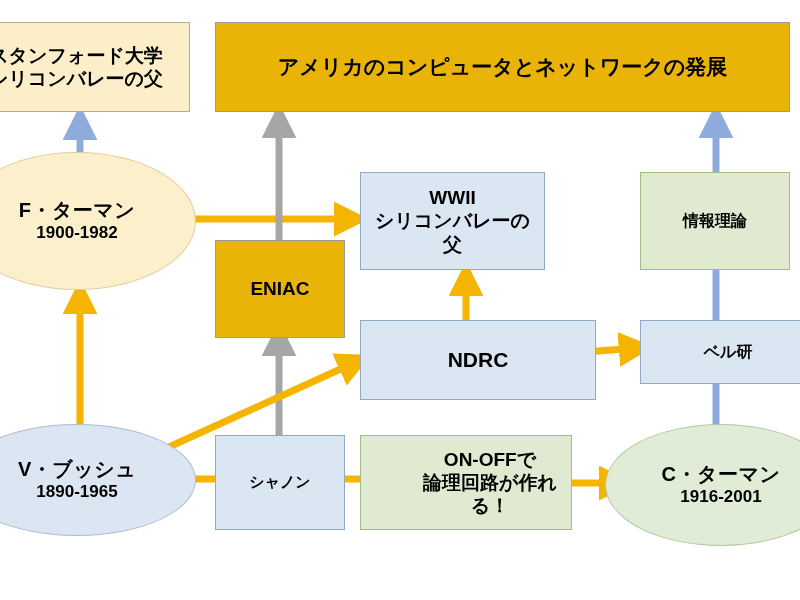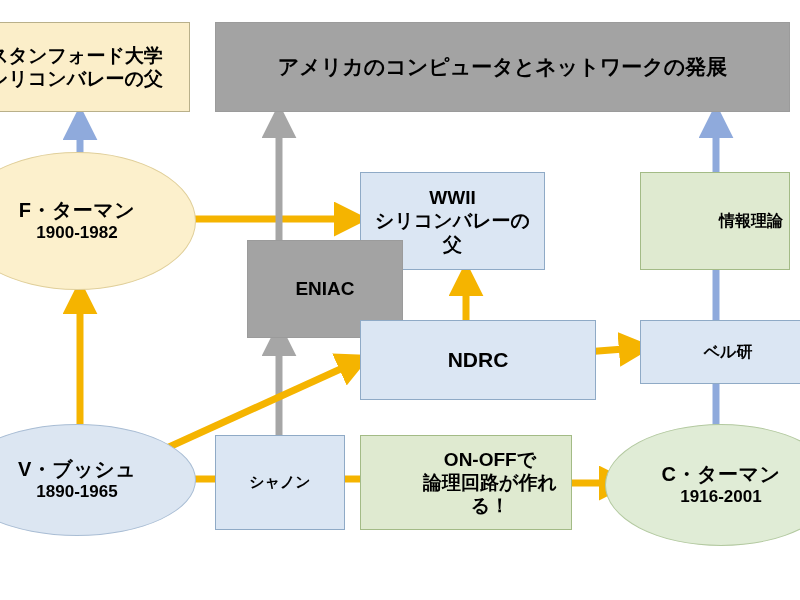--- a/index.html
+++ b/index.html
@@ -29,21 +29,21 @@
   .node .lbl {
     display: block;
     width: 100%;
     padding: 0 6px;
     box-sizing: border-box;
   }
   .rect { border: 1px solid #9aa7b4; }
   .ellipse { border-radius: 50%; }
 
   
-  .fill-peach   { background: #a3a3a3; border-color: #9b9b9b; }
+  .fill-peach   { background: #eab308; border-color: #9b9b9b; }
   .fill-cream   { background: #fbeec9; border-color: #b9b08a; }
   .fill-blue    { background: #dbe6f3; border-color: #8faac6; }
   .fill-green   { background: #dfead0; border-color: #a3bb86; }
   .fill-eblue   { background: #dce6f2; border: 1px solid #a9bdd4; }
   .fill-ecream  { background: #fcf0cc; border: 1px solid #e0cf9a; }
   .fill-egreen  { background: #e0ecd6; border: 1px solid #b3c9a0; }
 
   .t-big    { font-size: 21px; font-weight: bold; }
   .t-mid    { font-size: 19px; font-weight: bold; }
   .t-name   { font-size: 20px; font-weight: bold; letter-spacing: .5px; }
@@ -152,25 +152,25 @@
     </span>
   </div>
 
   <div class="node rect fill-blue" style="left:360px; top:172px; width:185px; height:98px;">
     <span class="lbl t-mid">
       <span>WWII</span><br>
       <span>シリコンバレーの父</span>
     </span>
   </div>
 
-  <div class="node rect fill-green" style="left:640px; top:172px; width:150px; height:98px;text-align:right;">
+  <div class="node rect fill-green" style="left:640px; top:172px; width:150px; height:98px;">
     <span class="lbl t-norm">情報理論</span>
   </div>
 
-  <div class="node rect fill-peach" style="left:215px; top:240px; width:156px; height:98px;margin-left:32px;">
+  <div class="node rect fill-peach" style="left:215px; top:240px; width:130px; height:98px;">
     <span class="lbl t-mid">ENIAC</span>
   </div>
 
   <div class="node rect fill-blue" style="left:360px; top:320px; width:236px; height:80px;">
     <span class="lbl t-big">NDRC</span>
   </div>
 
   <div class="node rect fill-blue" style="left:640px; top:320px; width:176px; height:64px;">
     <span class="lbl t-norm">ベル研</span>
   </div>

